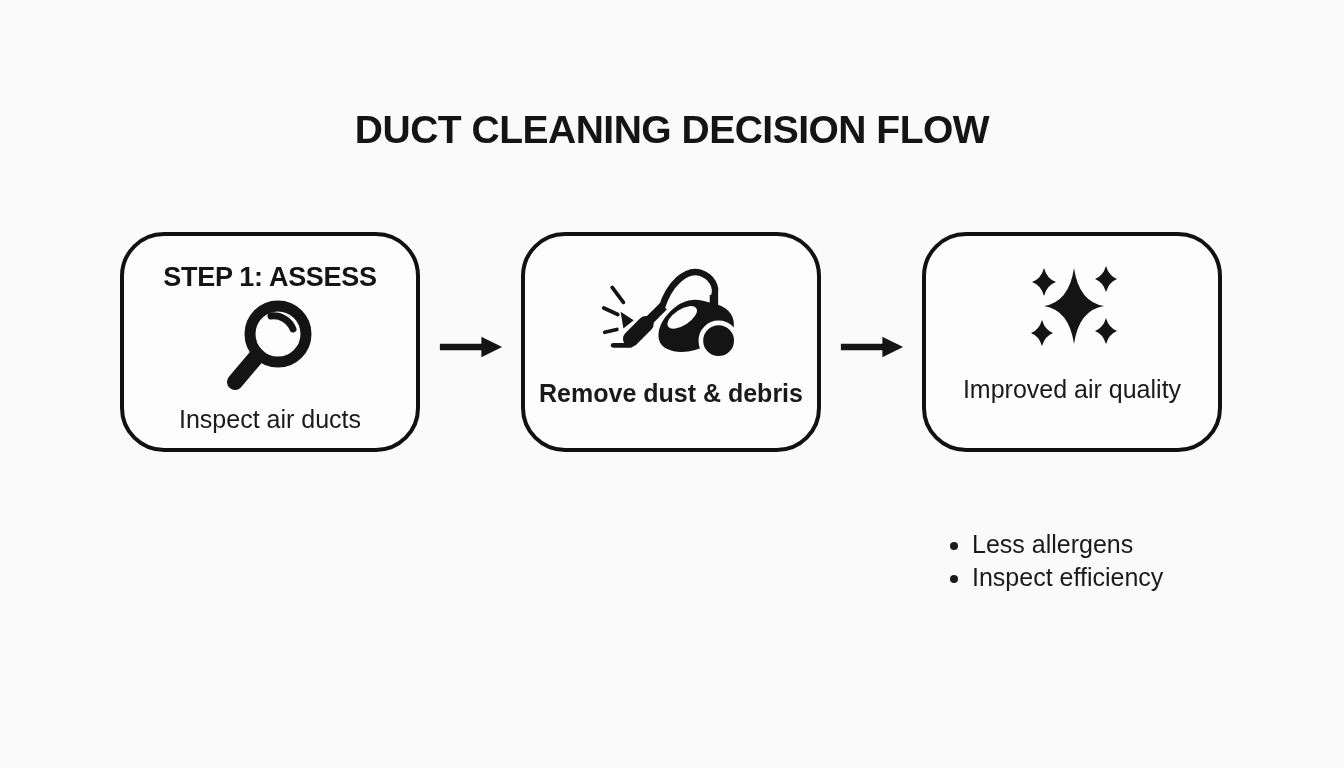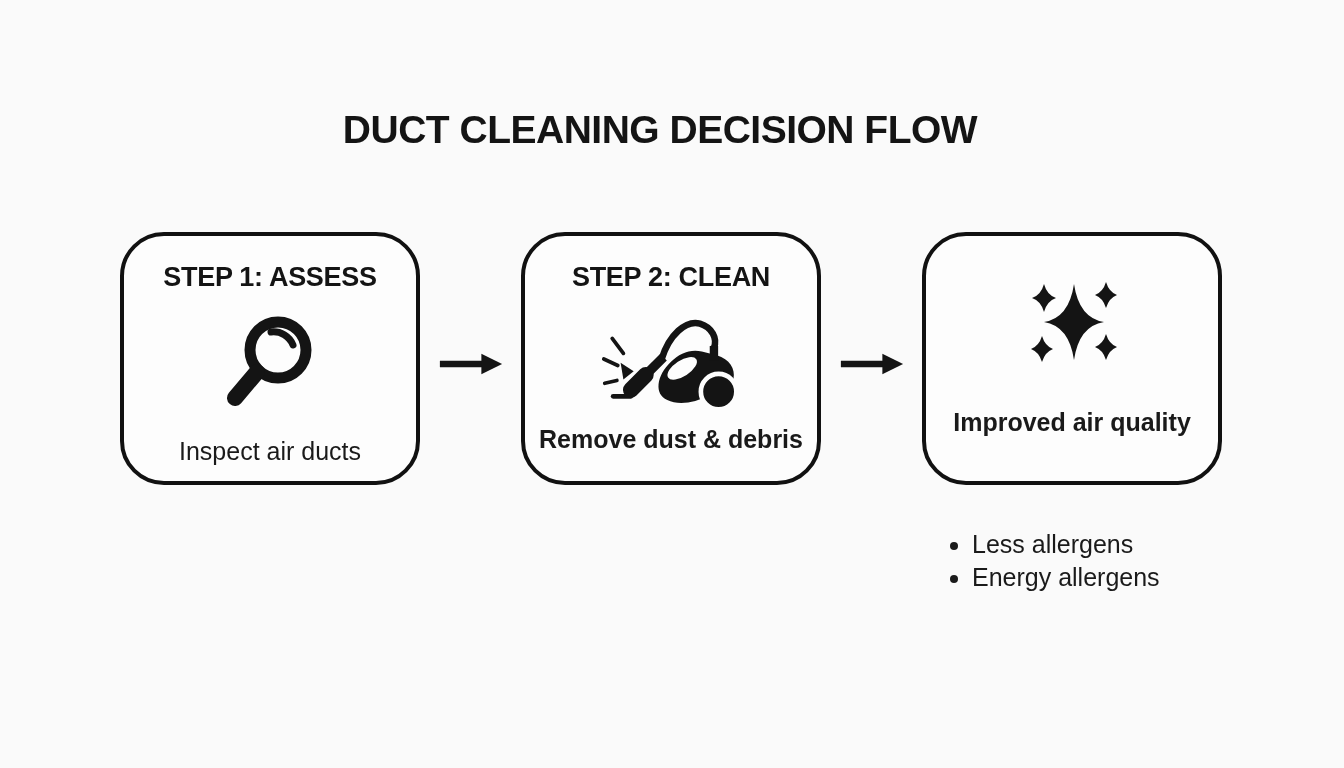--- a/index.html
+++ b/index.html
@@ -13,31 +13,32 @@
   .canvas { position: relative; width: 1344px; height: 768px; }
 
   .title {
     position: absolute;
     top: 108px; left: 0; width: 1320px;
     text-align: center;
     font-size: 39px;
     font-weight: 800;
     letter-spacing: -0.5px;
     color: #141414;
+    padding-left: 12px;
   }
 
   .flow {
     position: absolute;
     top: 232px; left: 120px;
     display: flex;
     align-items: center;
   }
 
   .step-box {
-    width: 300px; height: 253px;
+    width: 300px; height: 220px;
     box-sizing: border-box;
     background: #fdfdfd;
     border: 4px solid #111111;
     border-radius: 44px;
     display: flex;
     flex-direction: column;
     align-items: center;
   }
   .step-heading {
     margin-top: 26px;
@@ -52,21 +53,21 @@
     align-items: center;
     justify-content: center;
   }
   .caption {
     margin-bottom: 15px;
     font-size: 25px;
     font-weight: 400;
     color: #1a1a1a;
     white-space: nowrap;
   }
-  .step-box.benefit .caption { margin-bottom: 44px; font-weight: bold; }
+  .step-box.benefit .caption { margin-bottom: 44px; }
   .step-box.clean .caption { margin-bottom: 40px; font-weight: bold; }
 
   .arrow-gap {
     width: 101px;
     display: flex;
     justify-content: center;
     margin-top: 10px;
   }
 
   .benefits {
@@ -107,21 +108,20 @@
     </div>
 
     <div class="arrow-gap">
       <svg width="66" height="26" viewBox="0 0 70 26">
         <line x1="2" y1="13" x2="48" y2="13" stroke="#141414" stroke-width="7"></line>
         <polygon points="46,2 68,13 46,24" fill="#141414"></polygon>
       </svg>
     </div>
 
     <div class="step-box clean">
-      <div class="step-heading">STEP 2: CLEAN</div>
       <div class="icon-wrap">
         <svg width="168" height="132" viewBox="0 0 180 140">
 
           <path d="M 86 114
                    C 72 108 74 88 90 73
                    C 99 64 111 59 123 62
                    L 139 66
                    C 153 70 159 81 157 91
                    C 155 99 149 104 141 106
                    L 116 115
@@ -167,17 +167,17 @@
         </svg>
       </div>
       <div class="caption">Improved air quality</div>
     </div>
 
   </div>
 
   <div class="benefits">
     <ul>
       <li>Less allergens</li>
-      <li>Energy allergens</li>
+      <li>Inspect efficiency</li>
     </ul>
   </div>
 
 </div>
 
 </body></html>

